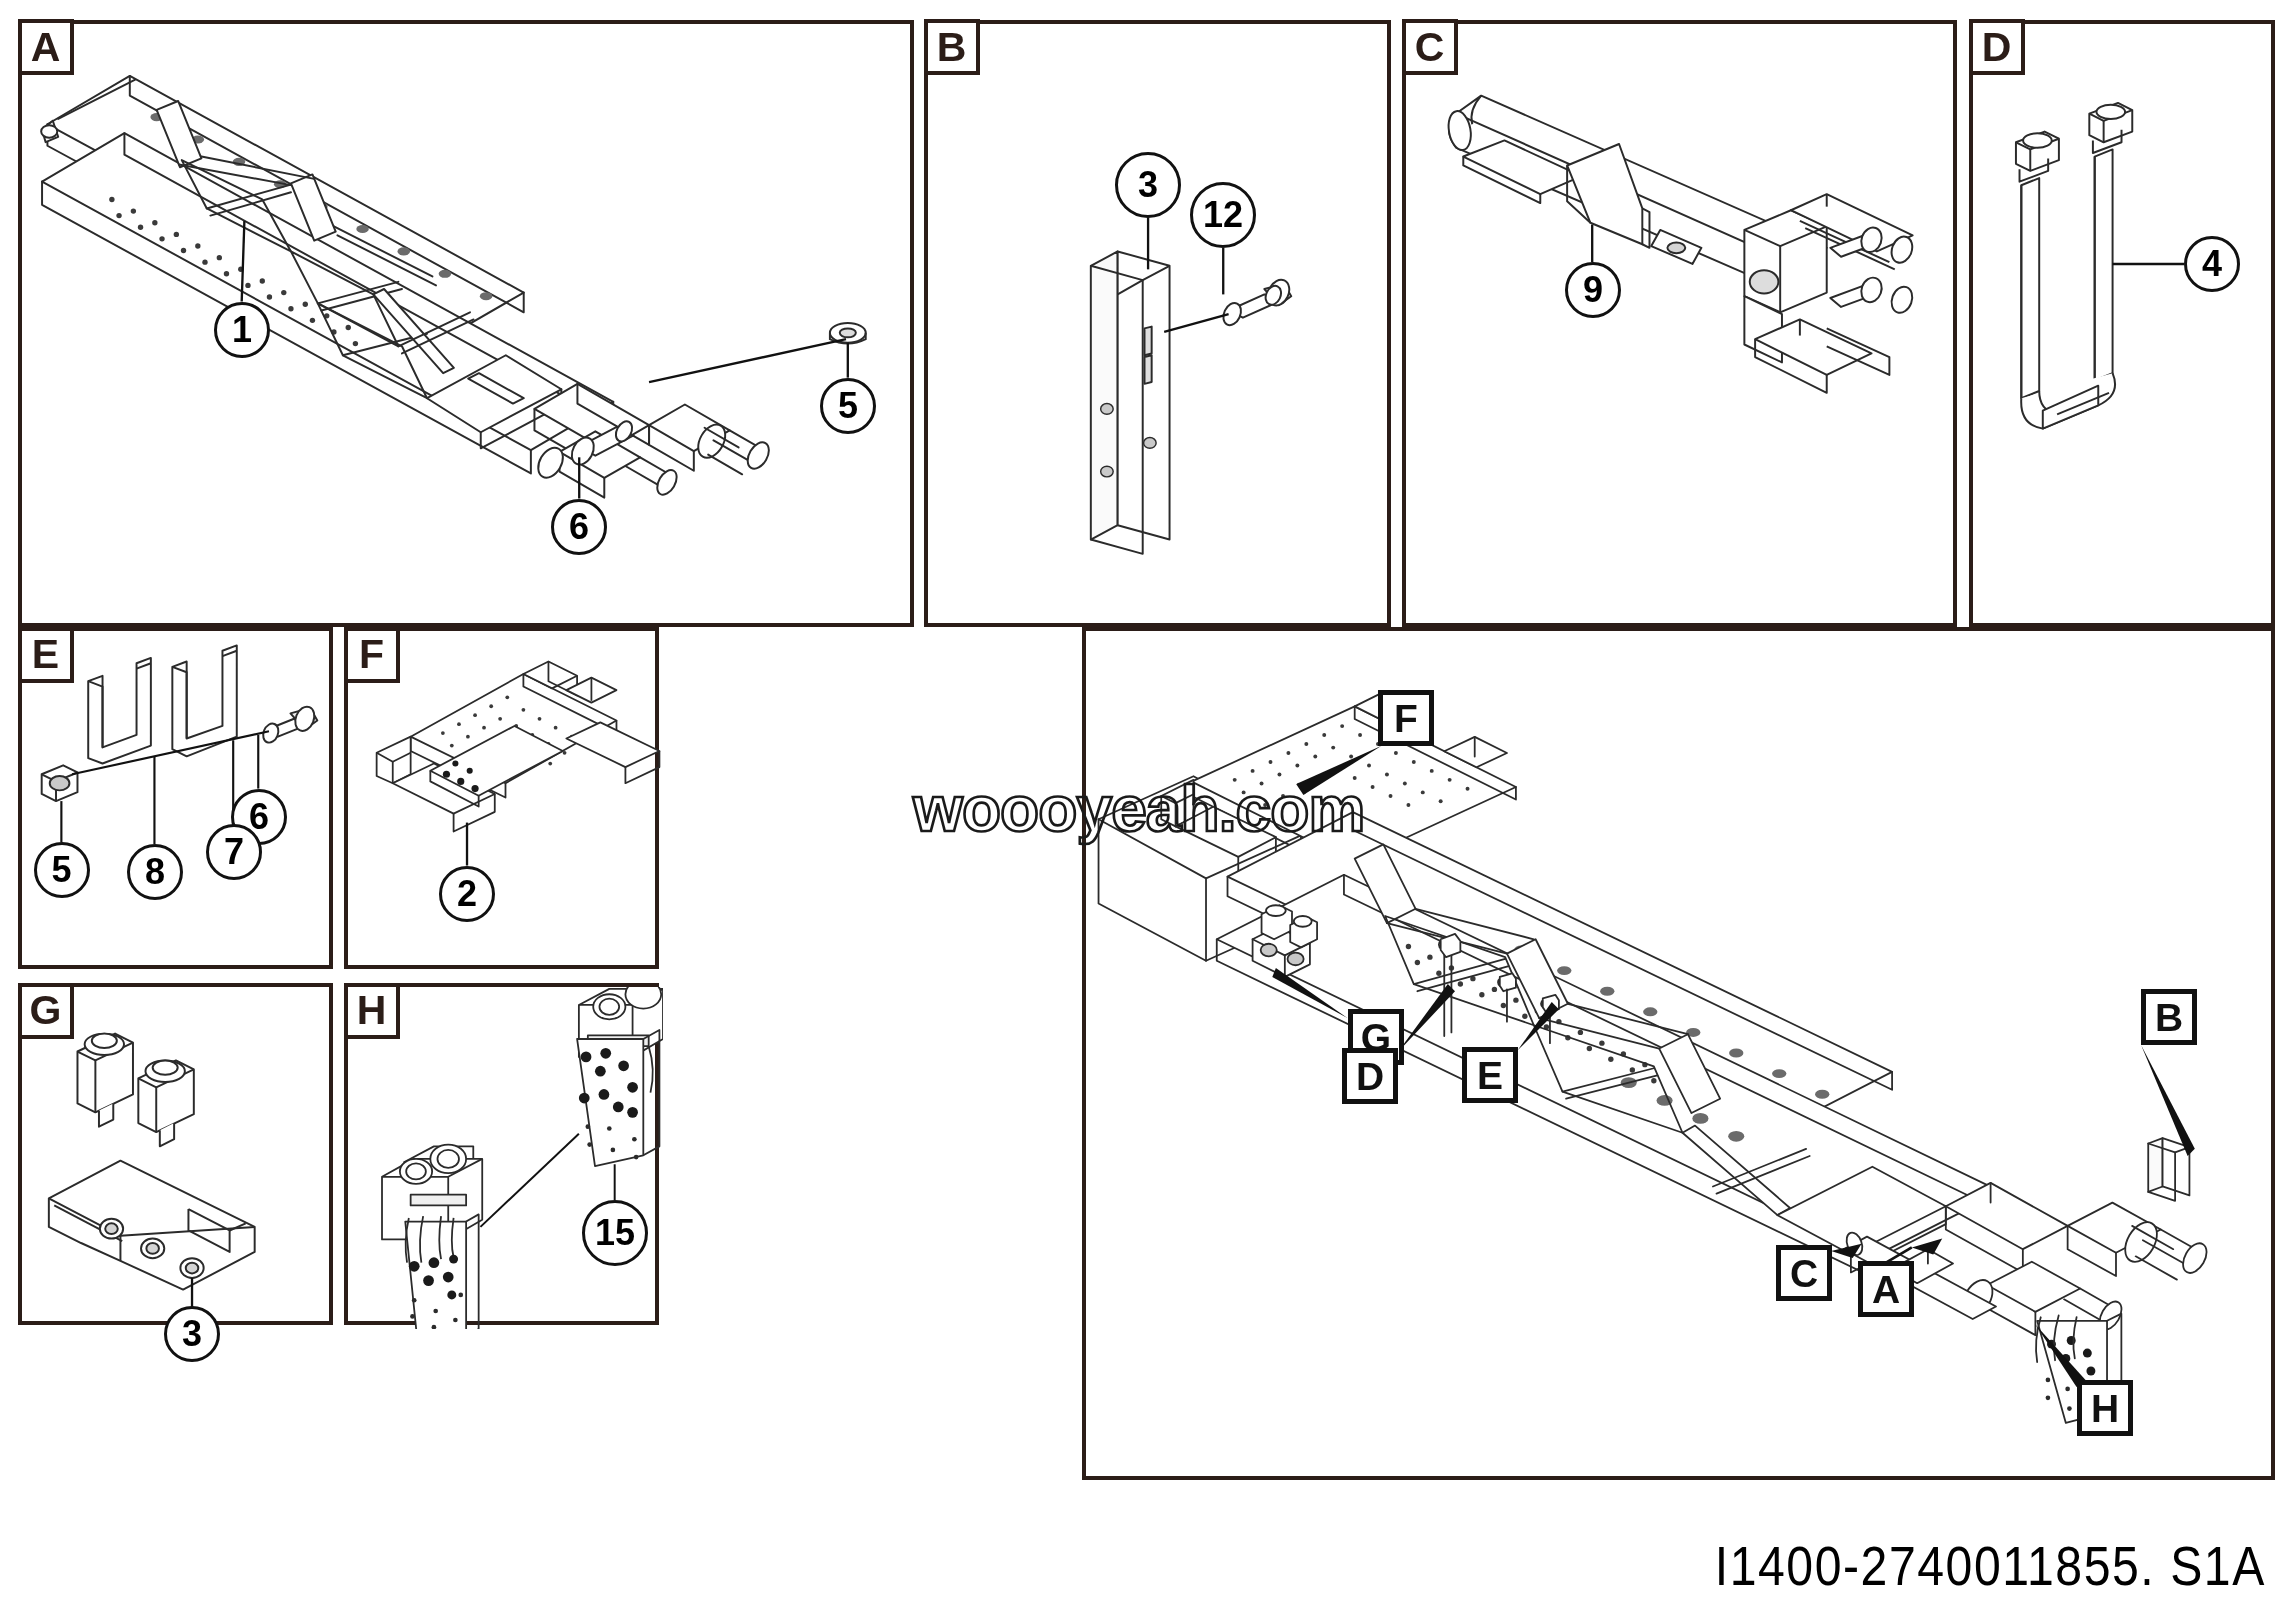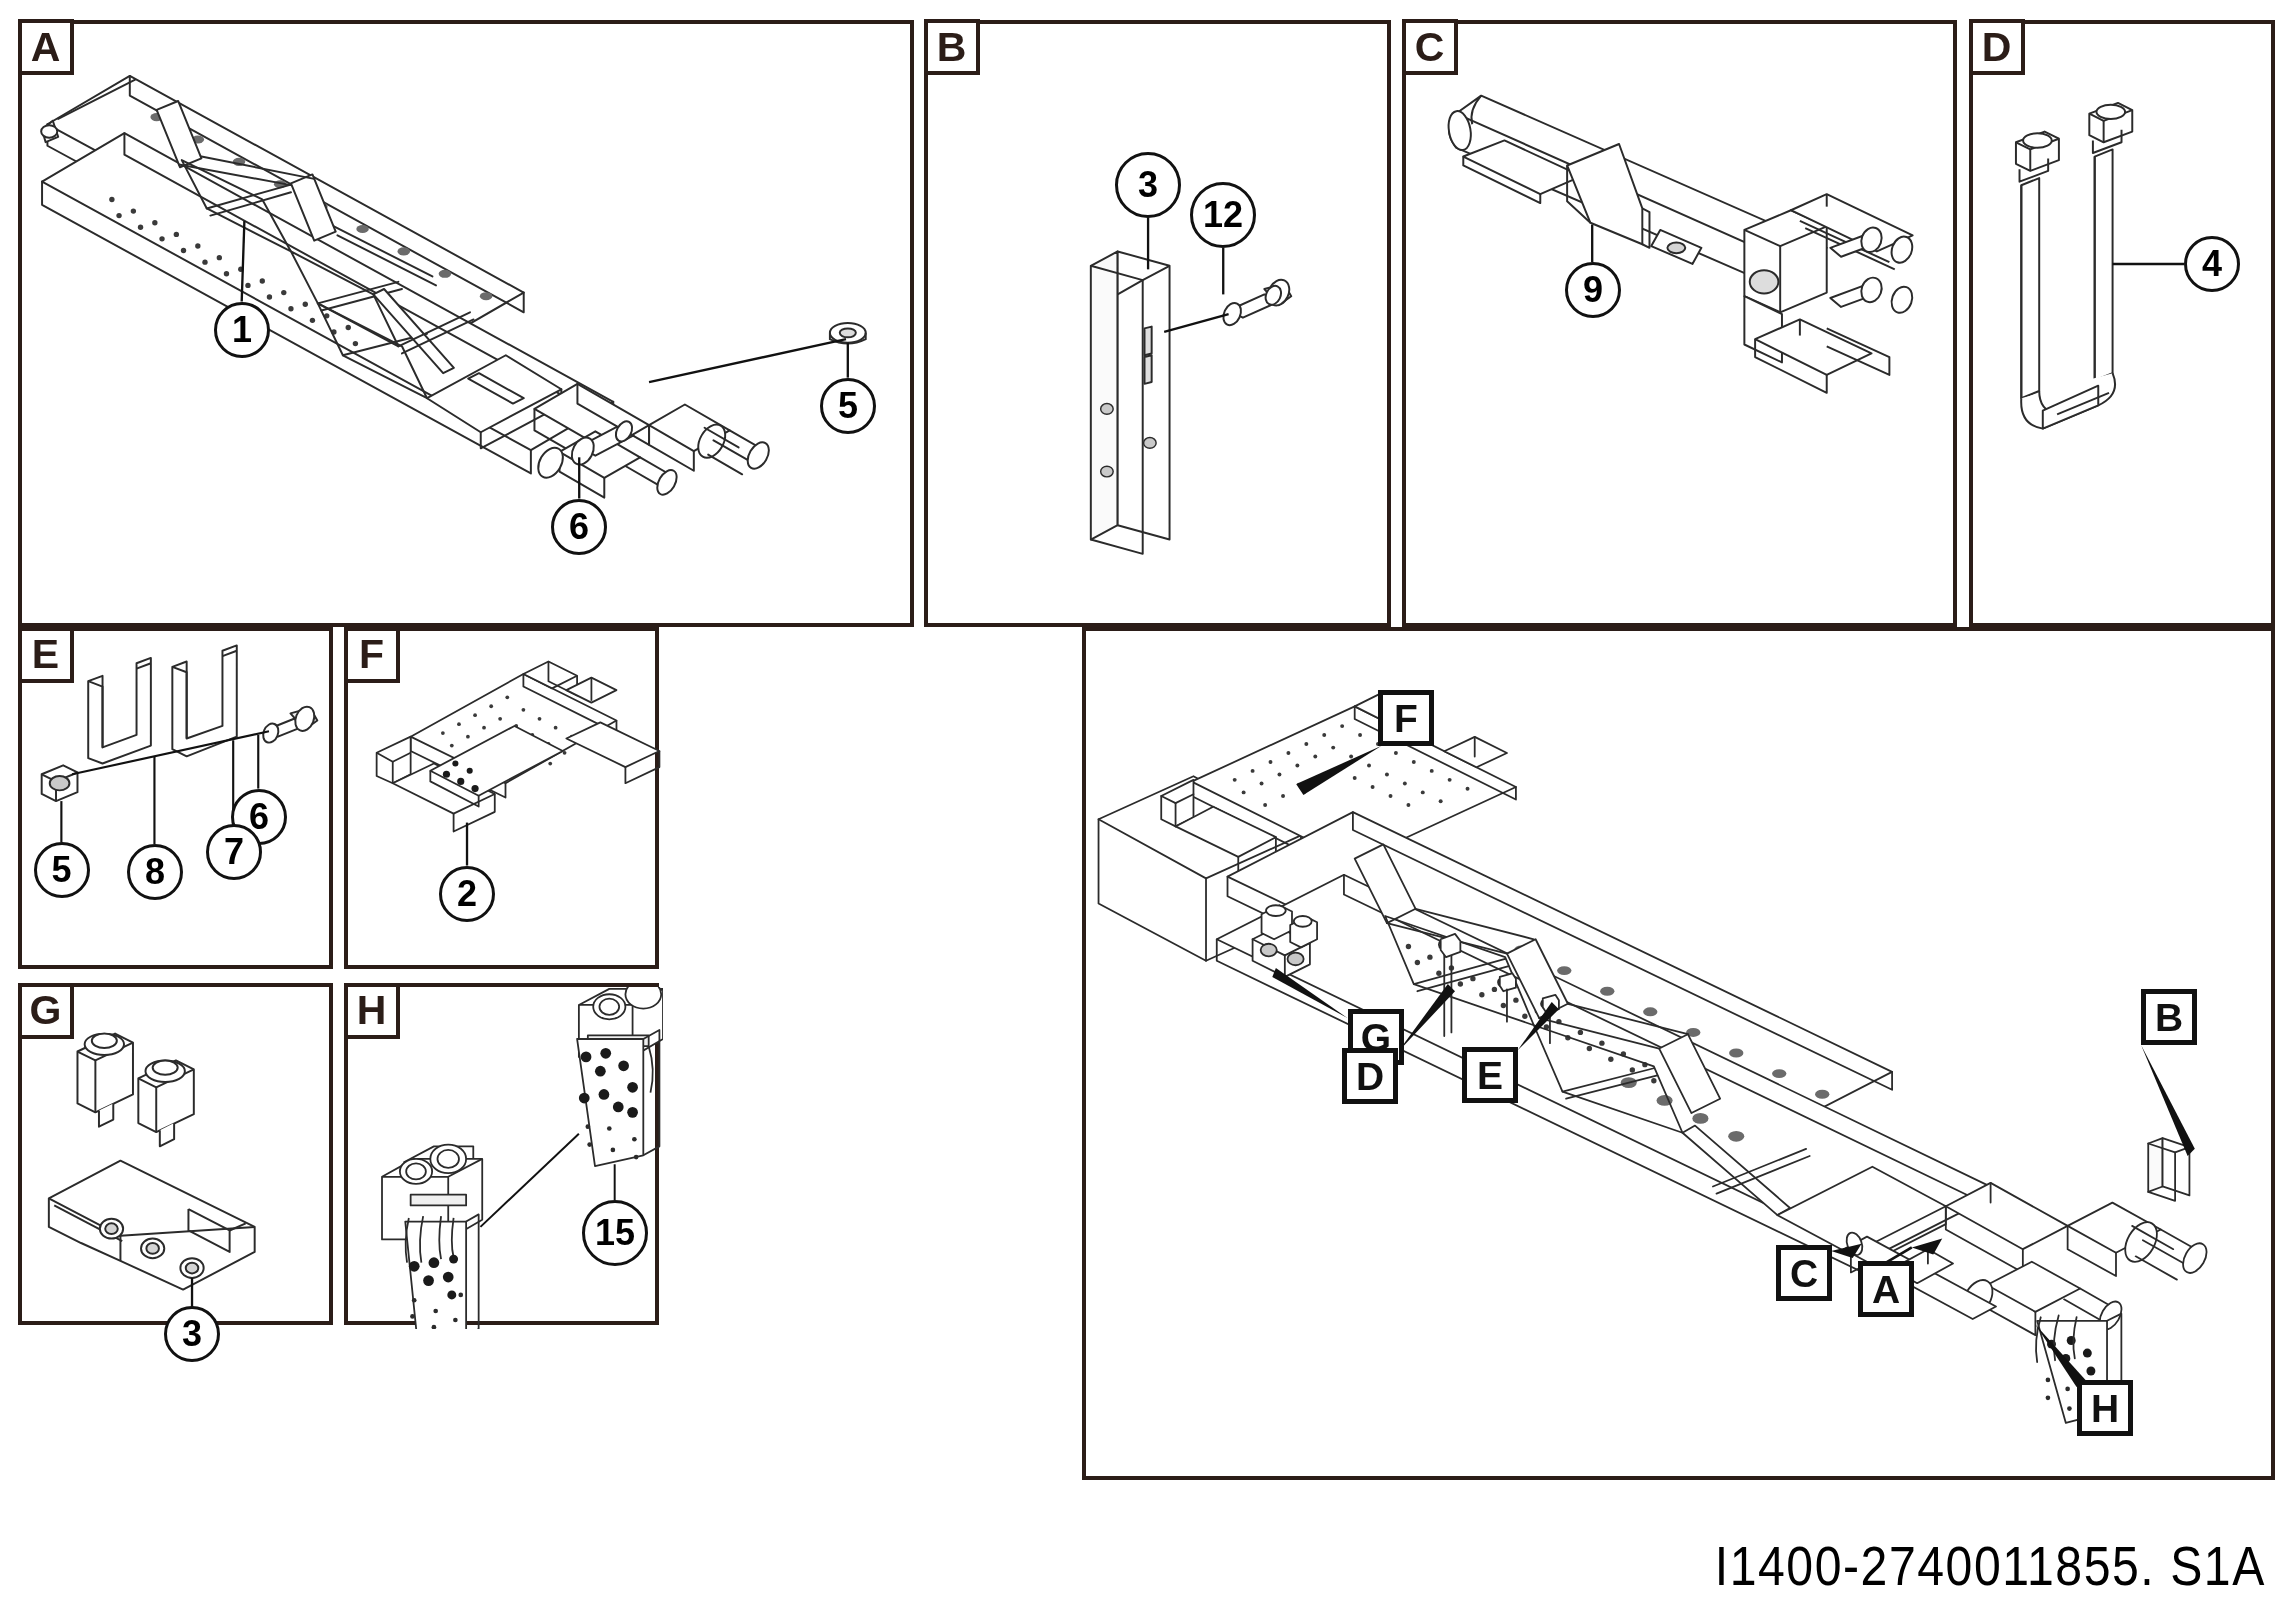--- a/index.html
+++ b/index.html
@@ -918,17 +918,18 @@
       <span>C</span>
     </div>
     <div class="refbox" style="left:772px; top:630px;">
       <span>A</span>
     </div>
     <div class="refbox" style="left:991px; top:749px;">
       <span>H</span>
     </div>
   </div>
 
+  <div class="wm-outline" style="left:913px; top:772px;">woooyeah.com</div>
 
   <div id="partnum">I1400-2740011855. S1A</div>
 
 </div>
 
 
 </body></html>

